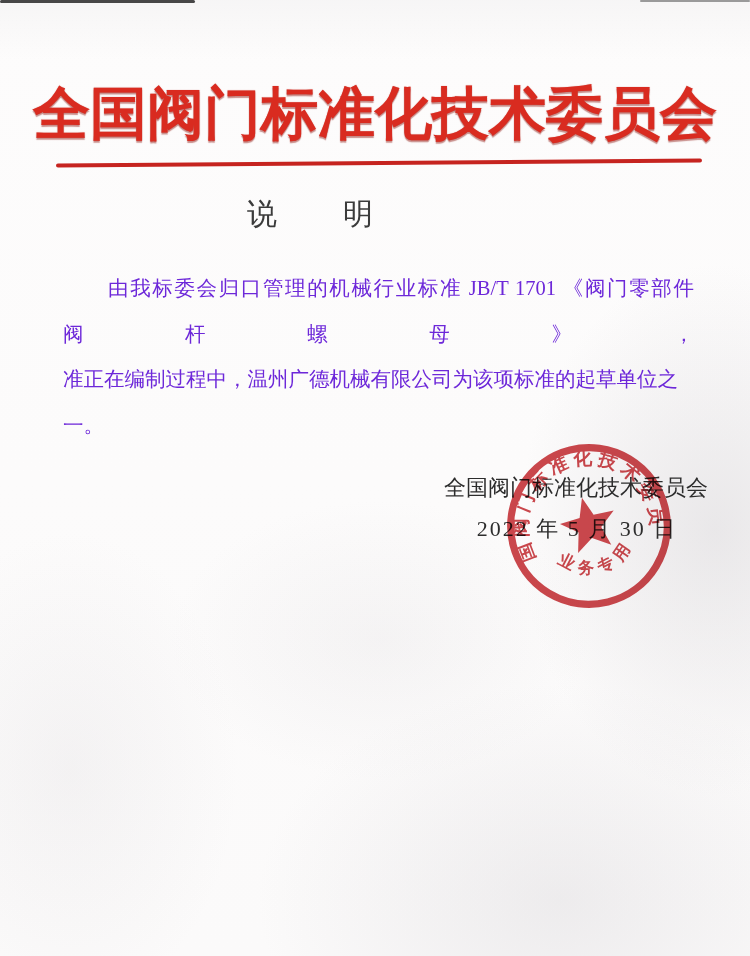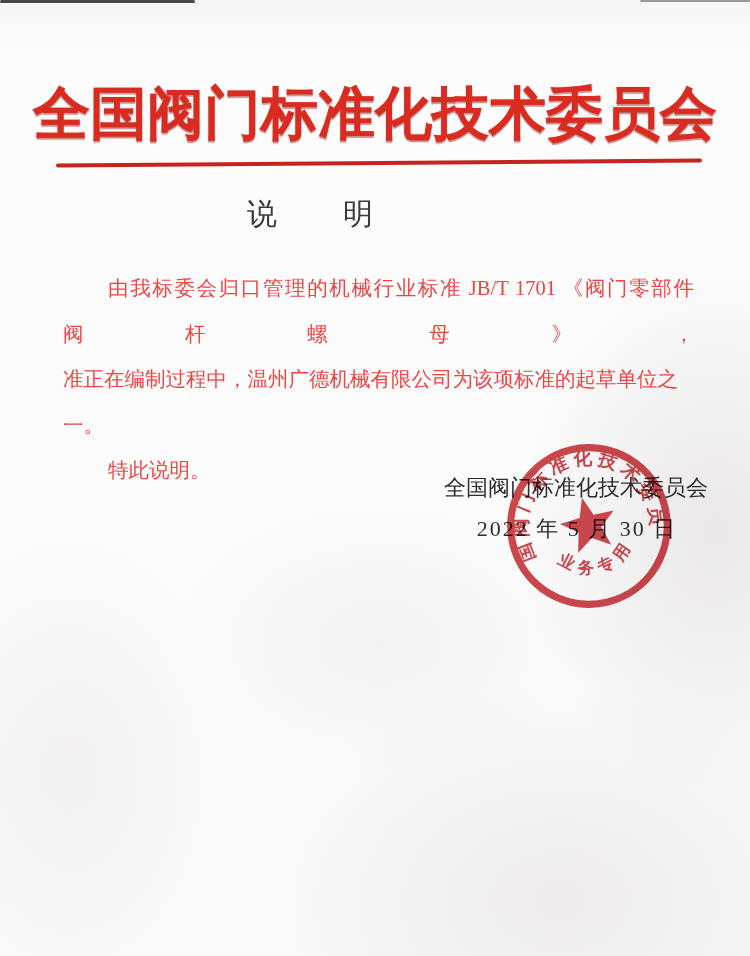--- a/index.html
+++ b/index.html
@@ -25,21 +25,21 @@
   .red-rule{
     position:absolute;top:161px;left:56px;width:646px;height:4px;
     background:#c62420;transform:rotate(-0.45deg);border-radius:2px;
   }
   .doc-title{
     position:absolute;top:194px;left:0;width:622px;text-align:center;
     font-size:30px;color:#3b3b3b;font-weight:500;letter-spacing:2px;
   }
   .body-text{
     position:absolute;top:266px;left:63px;width:631px;
-    font-size:20.5px;line-height:45.5px;color:#ef4444;
+    font-size:20.5px;line-height:45.5px;color:#6d28d9;
   }
   .body-line{width:100%;}
   .jfy{text-align:justify;text-align-last:justify;}
   .indent{text-indent:2.2em;}
 
   .sig-org{
     position:absolute;top:473px;left:430px;width:292px;text-align:center;
     font-size:22px;color:#2d2d2d;white-space:nowrap;
   }
   .sig-date{
@@ -64,21 +64,20 @@
 <div class="scan-edge right" style="width:110px;height:2px;"></div>
 
 <div class="letterhead">全国阀门标准化技术委员会</div>
 <div class="red-rule"></div>
 
 <div class="doc-title">说　　明</div>
 
 <div class="body-text">
   <div class="body-line indent jfy">由我标委会归口管理的机械行业标准 JB/T 1701 《阀门零部件　阀杆螺母》，</div>
   <div class="body-line">准正在编制过程中，温州广德机械有限公司为该项标准的起草单位之一。</div>
-  <div class="body-line indent">特此说明。</div>
 </div>
 
 <div class="sig-org">全国阀门标准化技术委员会</div>
 <div class="sig-date">2022 年 5 月 30 日</div>
 
 <div class="seal">
   <svg viewBox="0 0 200 200">
     <defs>
       <path id="arcTop" d="M 37.4 126.6 A 68 68 0 1 1 162.6 126.6" fill="none"></path>
       <path id="arcBottom" d="M 57.4 129.8 A 52 52 0 0 0 142.6 129.8" fill="none"></path>

